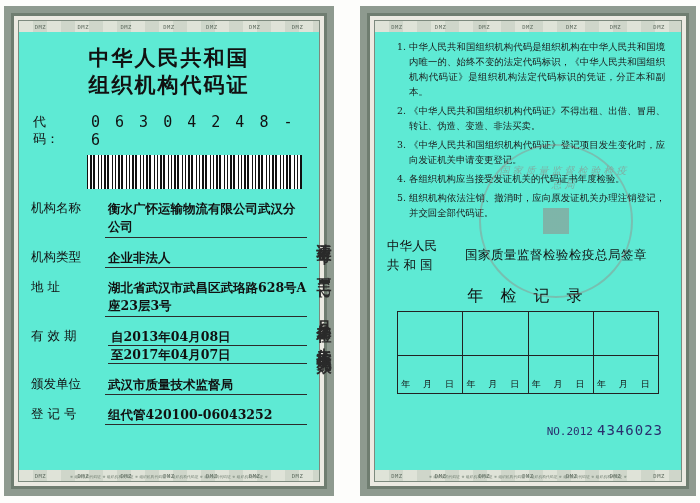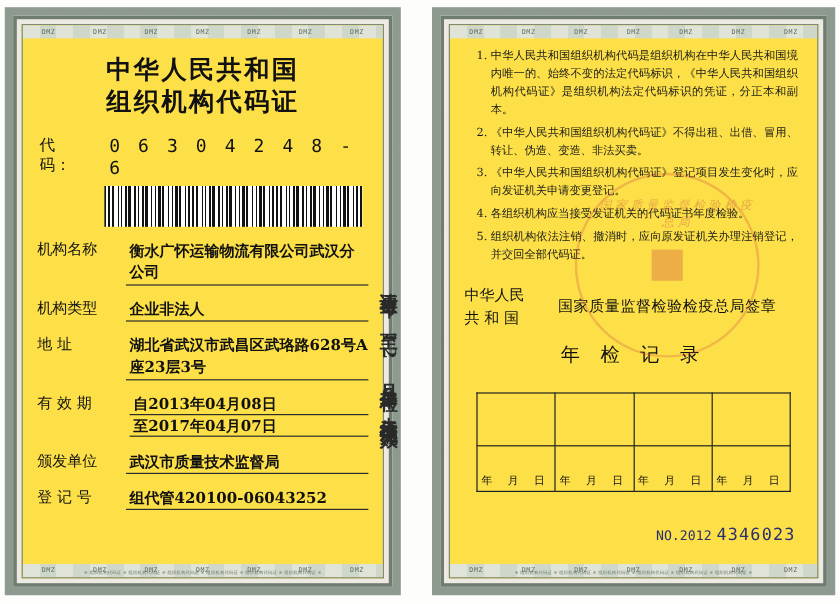--- a/index.html
+++ b/index.html
@@ -27,21 +27,21 @@
   }
   .border-mid{
     position:absolute;inset:7px;
     border:3px solid #6f7d70;
     background:#eceae2;
     box-sizing:border-box;
   }
   .border-inner{
     position:absolute;inset:14px;
     border:1px solid #7d8a7e;
-    background:#fde047;
+    background:#5eead4;
     box-sizing:border-box;
     overflow:hidden;
   }
   .dmz-strip{
     position:absolute;left:0;right:0;height:11px;
     font-size:5.5px;letter-spacing:.5px;color:#5d6a5e;
     display:flex;align-items:center;justify-content:space-around;
     background:repeating-linear-gradient(90deg,#dfe3d8 0 14px,#cfd6ca 14px 28px);
     overflow:hidden;white-space:nowrap;
   }
@@ -161,21 +161,21 @@
   .seal-text{
     position:absolute;left:17px;right:0;top:18px;text-align:center;
     font-size:10px;color:rgba(190,55,65,.6);letter-spacing:3px;font-style:italic;
   }
 
   .annual-title{
     text-align:center;margin-top:12px;font-size:16px;letter-spacing:6px;
     color:#111;font-family:"DejaVu Serif","Liberation Serif",serif;
   }
   table.annual{
-    margin:20px auto 0 auto;border-collapse:collapse;width:262px;
+    margin:4px auto 0 auto;border-collapse:collapse;width:262px;
   }
   table.annual td{
     border:1px solid #222;height:34px;width:25%;vertical-align:bottom;
     font-size:9px;color:#111;text-align:center;padding-bottom:2px;
     font-family:"DejaVu Serif","Liberation Serif",serif;
     letter-spacing:5px;
   }
   table.annual tr.head td{height:40px;}
   .serial{
     margin-top:28px;text-align:right;padding-right:6px;

